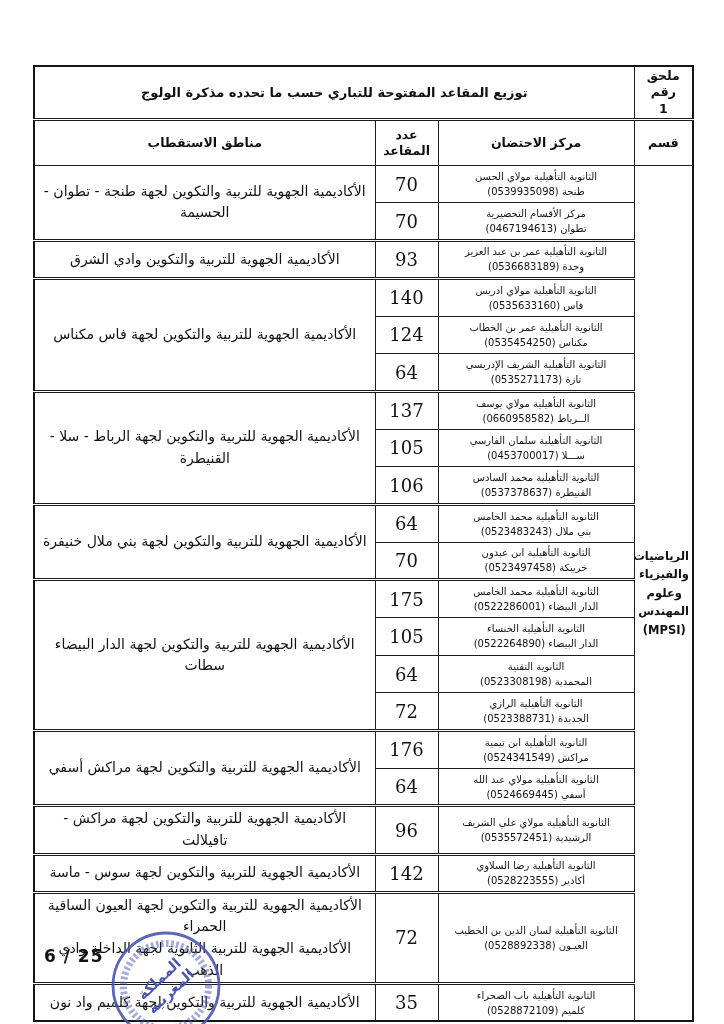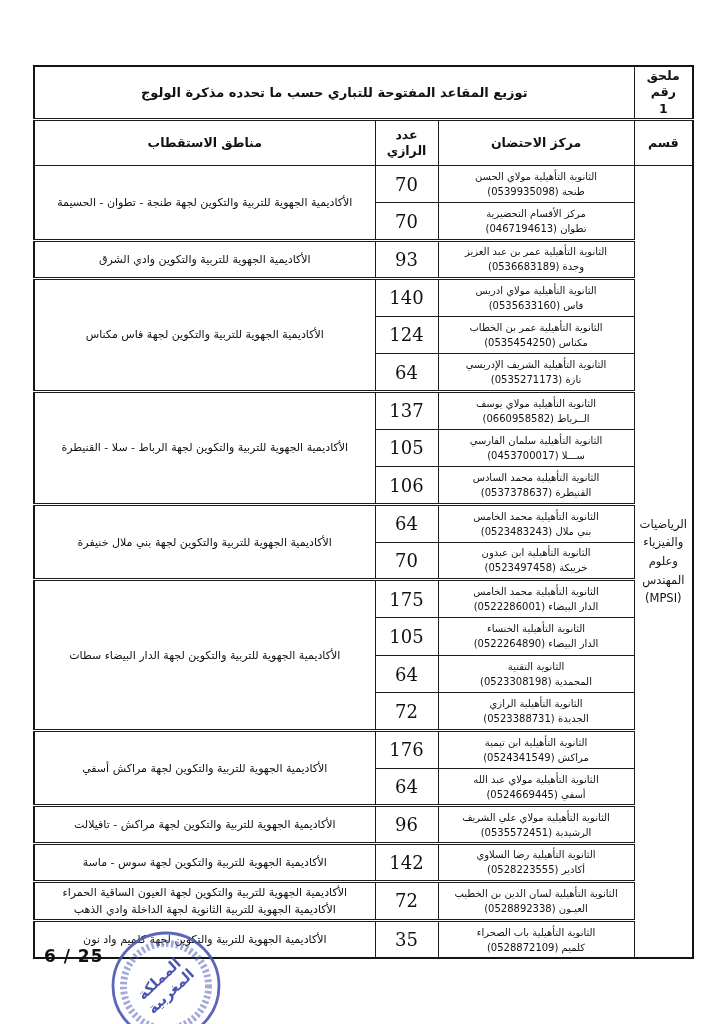--- a/index.html
+++ b/index.html
@@ -29,22 +29,22 @@
     overflow:hidden;
   }
   tr.title-row td{height:40px;}
   .annex-cell{font-weight:bold;font-size:12.5px;line-height:1.3;}
   .title-cell{font-weight:bold;font-size:13px;}
   tr.header-row td{height:42px;font-weight:bold;font-size:12.5px;}
   .seats-header div{line-height:1.25;}
   tr.data-row{height:37.7px;}
   .center-cell{font-size:10px;line-height:1.5;}
   .seats-cell{font-size:18px;font-family:"DejaVu Serif", serif;}
-  .area-cell{font-size:11px;line-height:1.55;}
-  .section-cell{font-weight:normal;font-size:11.5px;line-height:1.62;}
+  .area-cell{font-size:14px;line-height:1.55;}
+  .section-cell{font-weight:bold;font-size:11.5px;line-height:1.62;}
   tr.gb td{border-top:3px double #1c1c1c;}
   .page-number{
     position:absolute;left:44px;top:946px;
     font-weight:bold;font-size:17px;
     direction:ltr;letter-spacing:1px;
   }
   .stamp{position:absolute;left:110px;top:930px;}
 </style>
 </head>
 <body>
@@ -66,21 +66,21 @@
         <div>1</div>
       </td>
       <td class="title-cell" colspan="3">توزيع المقاعد المفتوحة للتباري حسب ما تحدده مذكرة الولوج</td>
     </tr>
 
     <tr class="header-row gb">
       <td>قسم</td>
       <td>مركز الاحتضان</td>
       <td class="seats-header">
         <div>عدد</div>
-        <div>الرازي</div>
+        <div>المقاعد</div>
       </td>
       <td>مناطق الاستقطاب</td>
     </tr>
 
     <tr class="data-row">
       <td class="section-cell" rowspan="21">
         <div>الرياضيات</div>
         <div>والفيزياء</div>
         <div>وعلوم</div>
         <div>المهندس</div>

